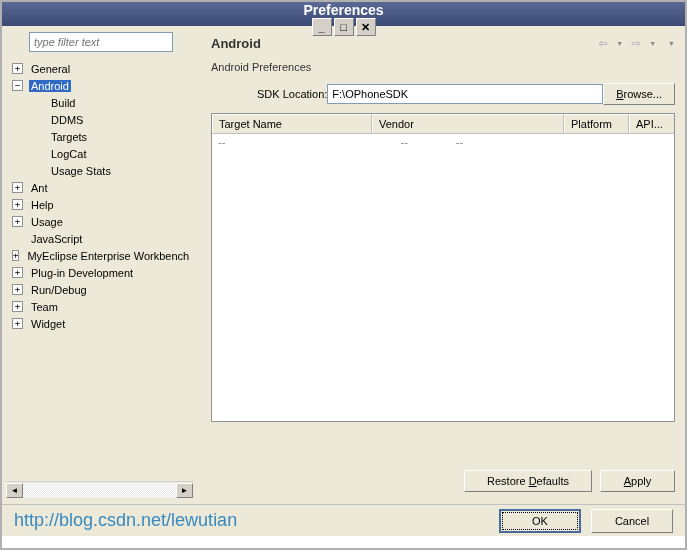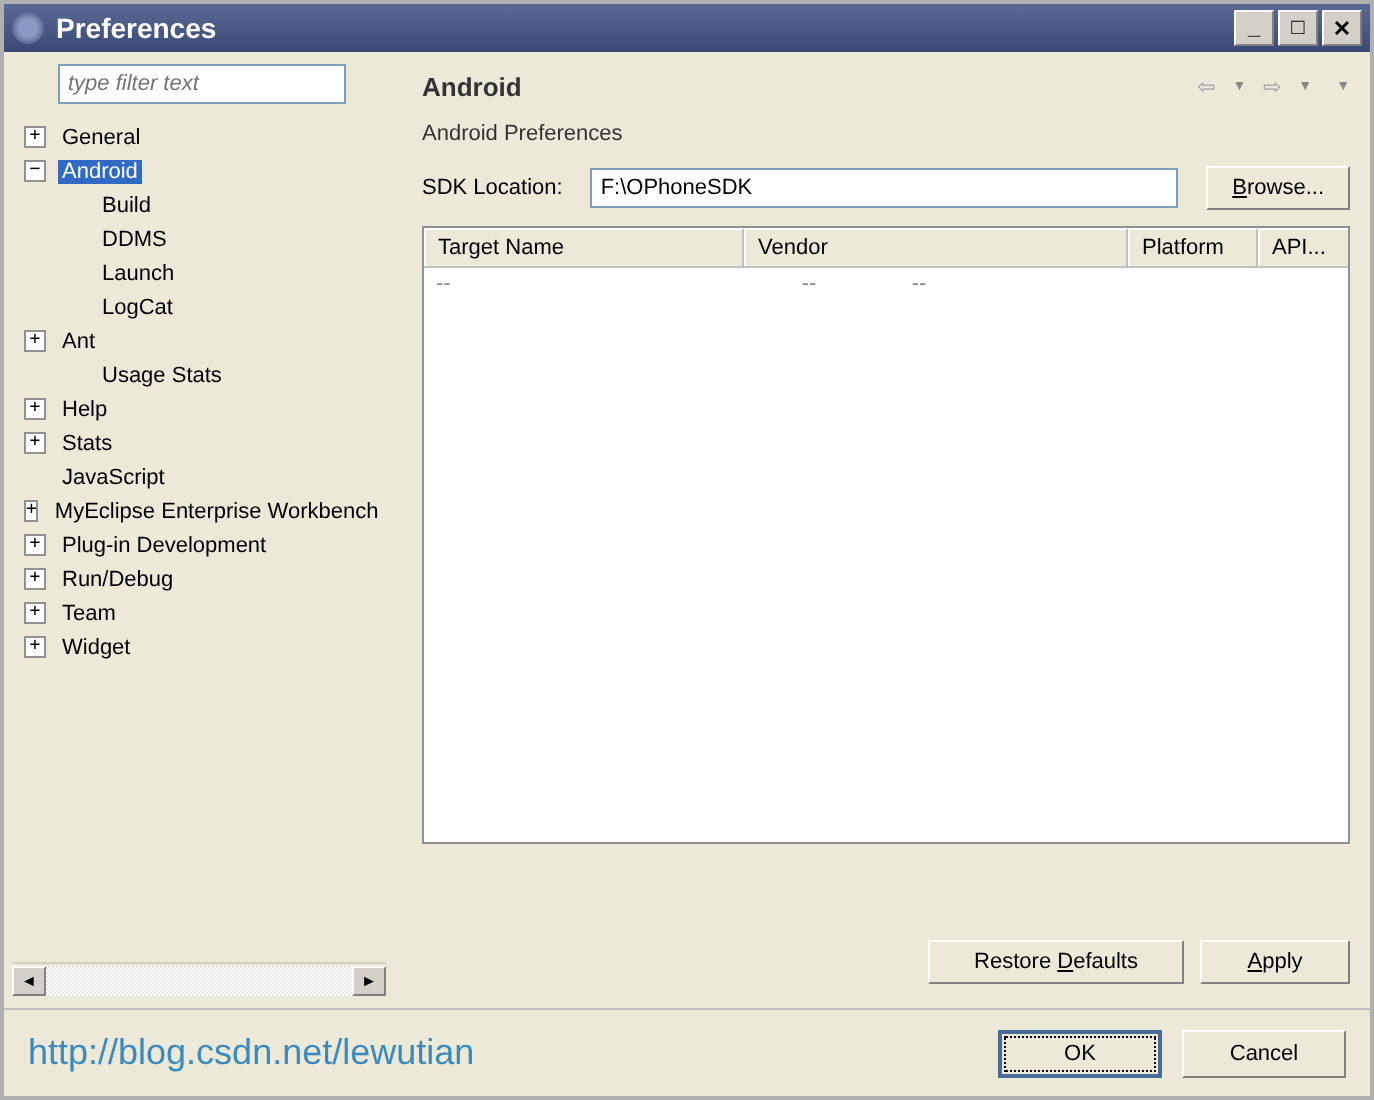--- a/index.html
+++ b/index.html
@@ -1,19 +1,19 @@
 <!DOCTYPE html>
 <html><head>
   <meta charset="utf-8">
   <style>
     * { box-sizing: border-box; margin: 0; padding: 0; }
     body { font-family: Tahoma, Arial, sans-serif; font-size: 11px; background: #fff; width: 687px; height: 550px; overflow: hidden; border: 2px solid #b0b0b0; position: relative; }
     
     
-    .titlebar { background: linear-gradient(to bottom, #5a6a95, #3a4a75); height: 24px; display: flex; align-items: center; padding: 0 4px; color: #fff; font-weight: bold; font-size: 14px; }
+    .titlebar { background: linear-gradient(to bottom, #5a6a95, #3a4a75); height: 24px; display: flex; align-items: center; padding: 0 4px; color: #fff; font-weight: bold; font-size: 14px; flex-direction: column; }
     .titlebar-icon { width: 16px; height: 16px; background: radial-gradient(circle at center, #8a9ac0 40%, #5a6a95 70%); border-radius: 50%; margin-right: 6px; }
     .titlebar-text { flex: 1; }
     .titlebar-buttons { display: flex; gap: 2px; }
     .titlebar-btn { width: 20px; height: 18px; background: #d4d0c8; border: 1px solid #fff; border-right-color: #808080; border-bottom-color: #808080; display: flex; align-items: center; justify-content: center; cursor: pointer; font-family: Arial; font-size: 11px; color: #000; font-weight: bold; }
     
     
     .content { display: flex; height: 478px; background: #ece9d8; }
     
     
     .left-panel { width: 195px; display: flex; flex-direction: column; padding: 6px 4px; }
@@ -37,21 +37,21 @@
     
     
     .right-panel { flex: 1; display: flex; flex-direction: column; padding: 10px 10px 6px 10px; }
     .page-header { display: flex; align-items: center; margin-bottom: 10px; }
     .page-title { font-size: 13px; font-weight: bold; color: #333; flex: 1; }
     .nav-arrows { display: flex; gap: 6px; align-items: center; }
     .nav-arrow { width: 14px; height: 12px; display: flex; align-items: center; justify-content: center; color: #a0a0b0; cursor: pointer; }
     .small-tri { font-size: 7px; color: #888; }
     
     .section-label { margin-bottom: 10px; color: #333; }
-    .sdk-row { display: flex; align-items: center; gap: 14px; margin-bottom: 8px; }
+    .sdk-row { display: flex; align-items: center; gap: 0; margin-bottom: 8px; margin-left: 46px; }
     .sdk-label { white-space: nowrap; }
     .sdk-input { flex: 1; height: 20px; border: 1px solid #7f9db9; padding: 2px 4px; font-size: 11px; background: #fff; }
     .browse-btn { height: 22px; padding: 3px 12px; background: #ece9d8; border: 1px solid #fff; border-right-color: #808080; border-bottom-color: #808080; cursor: pointer; font-size: 11px; }
     .browse-btn span { text-decoration: underline; }
     .note { margin-bottom: 10px; color: #333; }
     
     
     .table-container { flex: 1; border: 1px solid #919191; background: #fff; display: flex; flex-direction: column; }
     .table-header { display: flex; background: #ece9d8; border-bottom: 1px solid #c0c0c0; }
     .th { padding: 3px 6px; border-right: 1px solid #c0c0c0; background: #ece9d8; border-top: 1px solid #fff; border-left: 1px solid #fff; font-weight: normal; }
@@ -67,21 +67,21 @@
     .td-vendor { flex: 1; text-align: center; }
     .td-platform { width: 65px; text-align: center; }
     .td-api { width: 45px; text-align: center; }
     
     
     .button-row-top { display: flex; justify-content: flex-end; gap: 8px; padding: 10px 0 6px 0; }
     .btn { height: 22px; padding: 0 22px; min-width: 75px; background: #ece9d8; border: 1px solid #fff; border-right-color: #808080; border-bottom-color: #808080; cursor: pointer; font-size: 11px; margin-top: 38px; }
     .btn-restore { min-width: 105px; }
     
     
-    .bottom-bar { height: 44px; border-top: 1px solid #c0c0c0; background: #ece9d8; display: flex; align-items: center; padding: 0 12px; }
+    .bottom-bar { height: 32px; border-top: 1px solid #c0c0c0; background: #ece9d8; display: flex; align-items: center; padding: 0 12px; }
     .watermark { flex: 1; font-size: 18px; color: #3a8ac0; font-family: Arial; }
     .bottom-buttons { display: flex; gap: 10px; }
     .btn-main { height: 24px; min-width: 82px; background: #ece9d8; border: 1px solid #fff; border-right-color: #808080; border-bottom-color: #808080; cursor: pointer; font-size: 11px; }
     .btn-ok { border: 2px solid #4a6a9a; outline: 1px dotted #000; outline-offset: -4px; }
     
     .underline-letter { text-decoration: underline; }
   </style>
 </head>
 <body>
 
@@ -111,41 +111,41 @@
         <div class="tree-item tree-indent-1">
           <span class="tree-line"></span>
           <span class="tree-label">Build</span>
         </div>
         <div class="tree-item tree-indent-1">
           <span class="tree-line"></span>
           <span class="tree-label">DDMS</span>
         </div>
         <div class="tree-item tree-indent-1">
           <span class="tree-line"></span>
-          <span class="tree-label">Launch</span>
+          <span class="tree-label">Targets</span>
         </div>
         <div class="tree-item tree-indent-1">
           <span class="tree-line"></span>
           <span class="tree-label">LogCat</span>
         </div>
+        <div class="tree-item tree-indent-1">
+          <span class="tree-line"></span>
+          <span class="tree-label">Usage Stats</span>
+        </div>
         <div class="tree-item tree-indent-0">
           <span class="tree-expander plus"></span>
           <span class="tree-label">Ant</span>
         </div>
-        <div class="tree-item tree-indent-1">
-          <span class="tree-line"></span>
-          <span class="tree-label">Usage Stats</span>
-        </div>
         <div class="tree-item tree-indent-0">
           <span class="tree-expander plus"></span>
           <span class="tree-label">Help</span>
         </div>
         <div class="tree-item tree-indent-0">
           <span class="tree-expander plus"></span>
-          <span class="tree-label">Stats</span>
+          <span class="tree-label">Usage</span>
         </div>
         <div class="tree-item tree-indent-0">
           <span class="tree-line"></span>
           <span class="tree-label">JavaScript</span>
         </div>
         <div class="tree-item tree-indent-0">
           <span class="tree-expander plus"></span>
           <span class="tree-label">MyEclipse Enterprise Workbench</span>
         </div>
         <div class="tree-item tree-indent-0">

